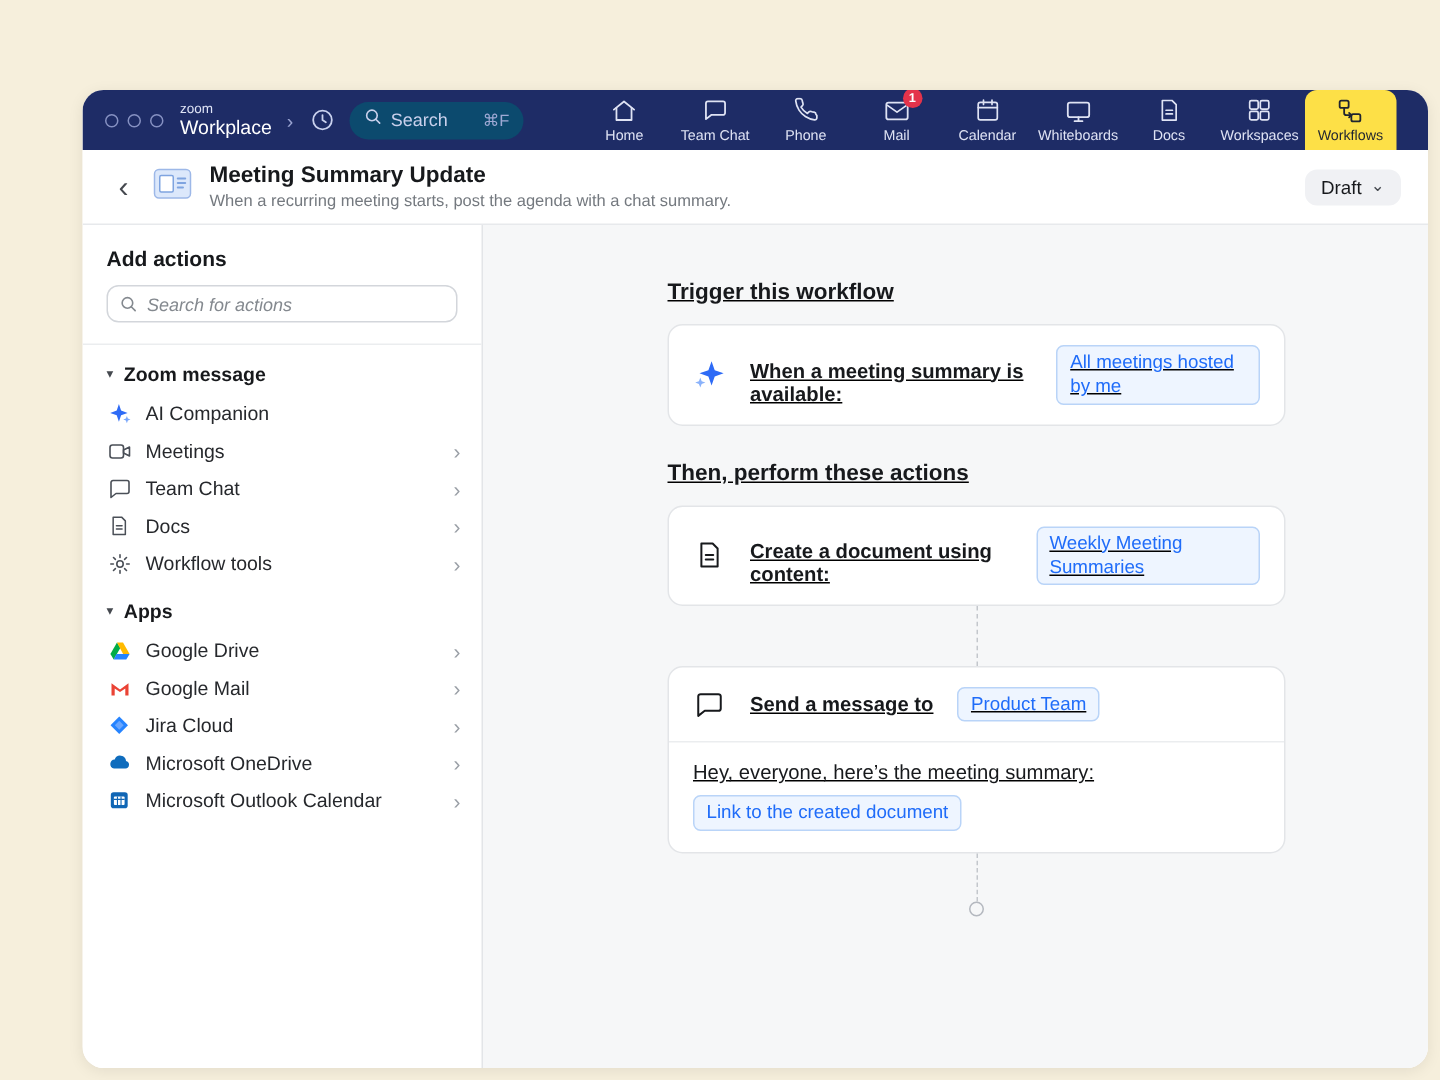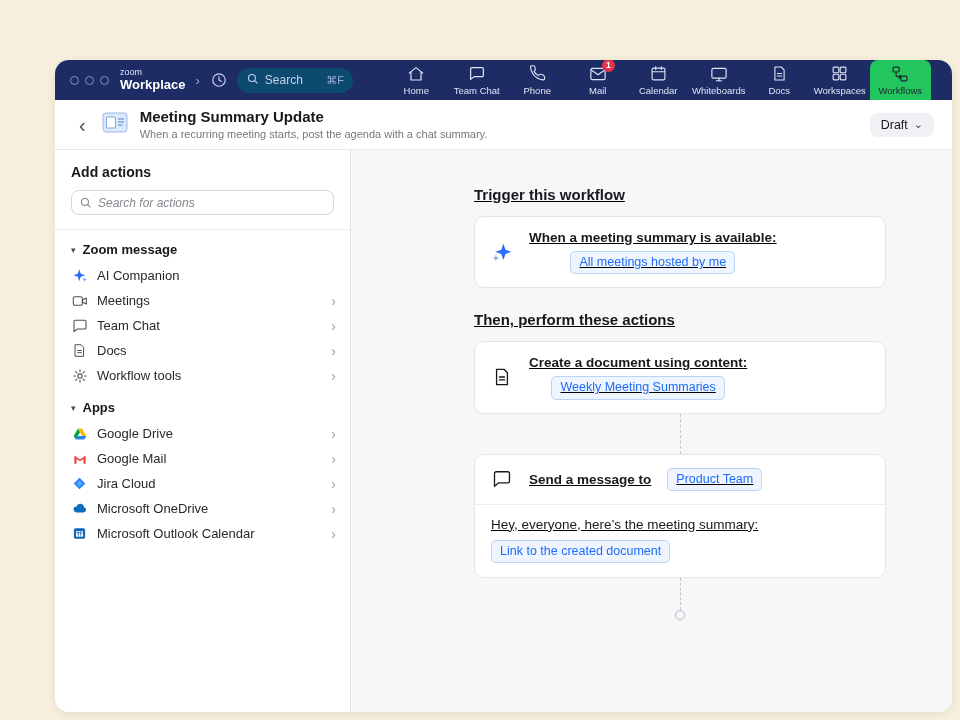--- a/index.html
+++ b/index.html
@@ -10,51 +10,51 @@
     background:#fff; border-radius:14px; overflow:hidden; display:flex; flex-direction:column;
     box-shadow:0 2px 10px rgba(0,0,0,.08); }
 
   
   .navbar { height:40px; background:#1e2c66; display:flex; align-items:stretch; flex-shrink:0; }
   .nav-left { width:331px; flex-shrink:0; display:flex; align-items:center; gap:9px; padding:0 6px 0 15px; }
   .dots { display:flex; gap:6px; }
   .dot { width:9px; height:9px; border-radius:50%; border:1.5px solid #8691c2; }
   .brand { line-height:1.05; margin-left:2px; }
   .brand-top { font-size:9px; color:#dfe4f6; display:block; }
-  .brand-bottom { font-size:13px; font-weight:bold; color:#fff; display:block; }
+  .brand-bottom { font-size:13px; font-weight:normal; color:#fff; display:block; }
   .brand-chevron { color:#9aa4d2; font-size:13px; padding:0 1px; }
   .history { display:flex; align-items:center; }
   .search-pill { background:#0c4a6e; border-radius:13px; height:25px; width:116px;
     display:flex; align-items:center; gap:6px; padding:0 9px; cursor:pointer; }
   .search-pill .s-label { color:#c9d0ec; font-size:12px; }
   .search-pill .s-short { margin-left:auto; color:#9fa9d4; font-size:11px; }
   .nav-items { flex:1; display:flex; overflow:hidden; }
   .nav-item { width:60.5px; flex-shrink:0; display:flex; flex-direction:column; align-items:center;
     justify-content:center; gap:2px; color:#dfe3f4; cursor:pointer; }
   .nav-item .nicon { height:18px; display:flex; align-items:center; justify-content:center; position:relative; }
   .nav-item .nlabel { font-size:9.5px; white-space:nowrap; }
-  .nav-item.active { background:#22c55e; color:#1f2430; border-radius:8px 8px 0 0; }
+  .nav-item.active { background:#fde047; color:#1f2430; border-radius:8px 8px 0 0; }
   .badge { position:absolute; top:-6px; right:-8px; background:#e4334b; color:#fff; font-size:8.5px;
     min-width:13px; height:13px; line-height:13px; border-radius:8px; text-align:center; padding:0 2px; font-weight:bold; }
 
   
   .page-header { height:50px; background:#fff; border-bottom:1px solid #e7e9ec;
     display:flex; align-items:center; padding:0 18px 0 20px; gap:12px; flex-shrink:0; }
   .back-btn { font-size:20px; color:#45494f; cursor:pointer; line-height:1; padding:0 4px; }
   .title-block { line-height:1.25; }
   .page-title { font-size:15px; font-weight:bold; color:#17191c; }
   .page-subtitle { font-size:11px; color:#74797f; margin-top:1px; }
   .spacer { flex:1; }
   .draft-btn { display:flex; align-items:center; gap:6px; background:#f0f1f4; border-radius:8px;
     padding:5px 11px; font-size:12.5px; color:#17191c; cursor:pointer;justify-content:center; }
   .draft-btn .chev { font-size:11px; color:#45494f; line-height:1; }
 
   
   .body-row { flex:1; display:flex; overflow:hidden; }
-  .sidebar { width:296px; flex-shrink:0; background:#fff; border-right:1px solid #e3e5e8; padding:14px 0 0; }
+  .sidebar { width:267px; flex-shrink:0; background:#fff; border-right:1px solid #e3e5e8; padding:14px 0 0; }
   .side-pad { padding:0 16px; }
   .side-title { font-size:14px; font-weight:bold; color:#17191c; margin-bottom:10px; }
   .search-wrap { position:relative; }
   .side-search { width:100%; height:25px; border:1px solid #d3d6db; border-radius:8px;
     font-size:12px; padding:0 8px 0 26px; color:#17191c; outline:none; font-family:inherit;font-style:italic; }
   .side-search::placeholder { color:#84898f; }
   .search-wrap svg { position:absolute; left:8px; top:6px; }
   .side-divider { border:none; border-top:1px solid #ebedef; margin:14px 0 0; }
   .side-section { display:flex; align-items:center; gap:7px; font-size:13px; font-weight:bold;
     color:#17191c; padding:12px 16px 6px; cursor:pointer; }
@@ -68,21 +68,21 @@
   
   .canvas { flex:1; background:#f6f7f8; padding:36px 0 0 123px; overflow:hidden; }
   .flow { width:412px;text-decoration:underline; }
   .flow-heading { font-size:15px; font-weight:bold; color:#17191c; margin-bottom:13px; }
   .card { background:#fff; border:1px solid #e3e5e8; border-radius:10px; }
   .card-row { display:flex; align-items:center; gap:16px; padding:13px 16px; }
   .card-icon { width:22px; display:flex; justify-content:center; flex-shrink:0; }
   .card-title { font-size:13.5px; font-weight:bold; color:#17191c; }
   .tag { display:inline-block; background:#eef5ff; border:1px solid #b9d4f8; color:#1f6cf9;
     border-radius:5px; padding:2px 8px 3px; font-size:12.5px; font-weight:500; cursor:pointer; line-height:1.3; }
-  .card-col { display:flex; flex-direction:column; align-items:center; gap:6px; }
+  .card-col { display:flex; align-items:flex-end; gap:6px; }
   .section-gap { height:23px; }
   .connector { width:0; height:40px; border-left:1px dashed #c3c7cc; margin:0 auto; }
   .connector.short { height:32px; }
   .card .divider { border-top:1px solid #ebedef; }
   .card-message { padding:12px 16px 14px; }
   .card-message .msg-text { font-size:13.5px; color:#17191c; margin-bottom:8px; }
   .end-node { width:10px; height:10px; border:1.5px solid #b4b8bf; border-radius:50%; margin:0 auto; background:transparent; }
 </style>
 </head>
 <body>

